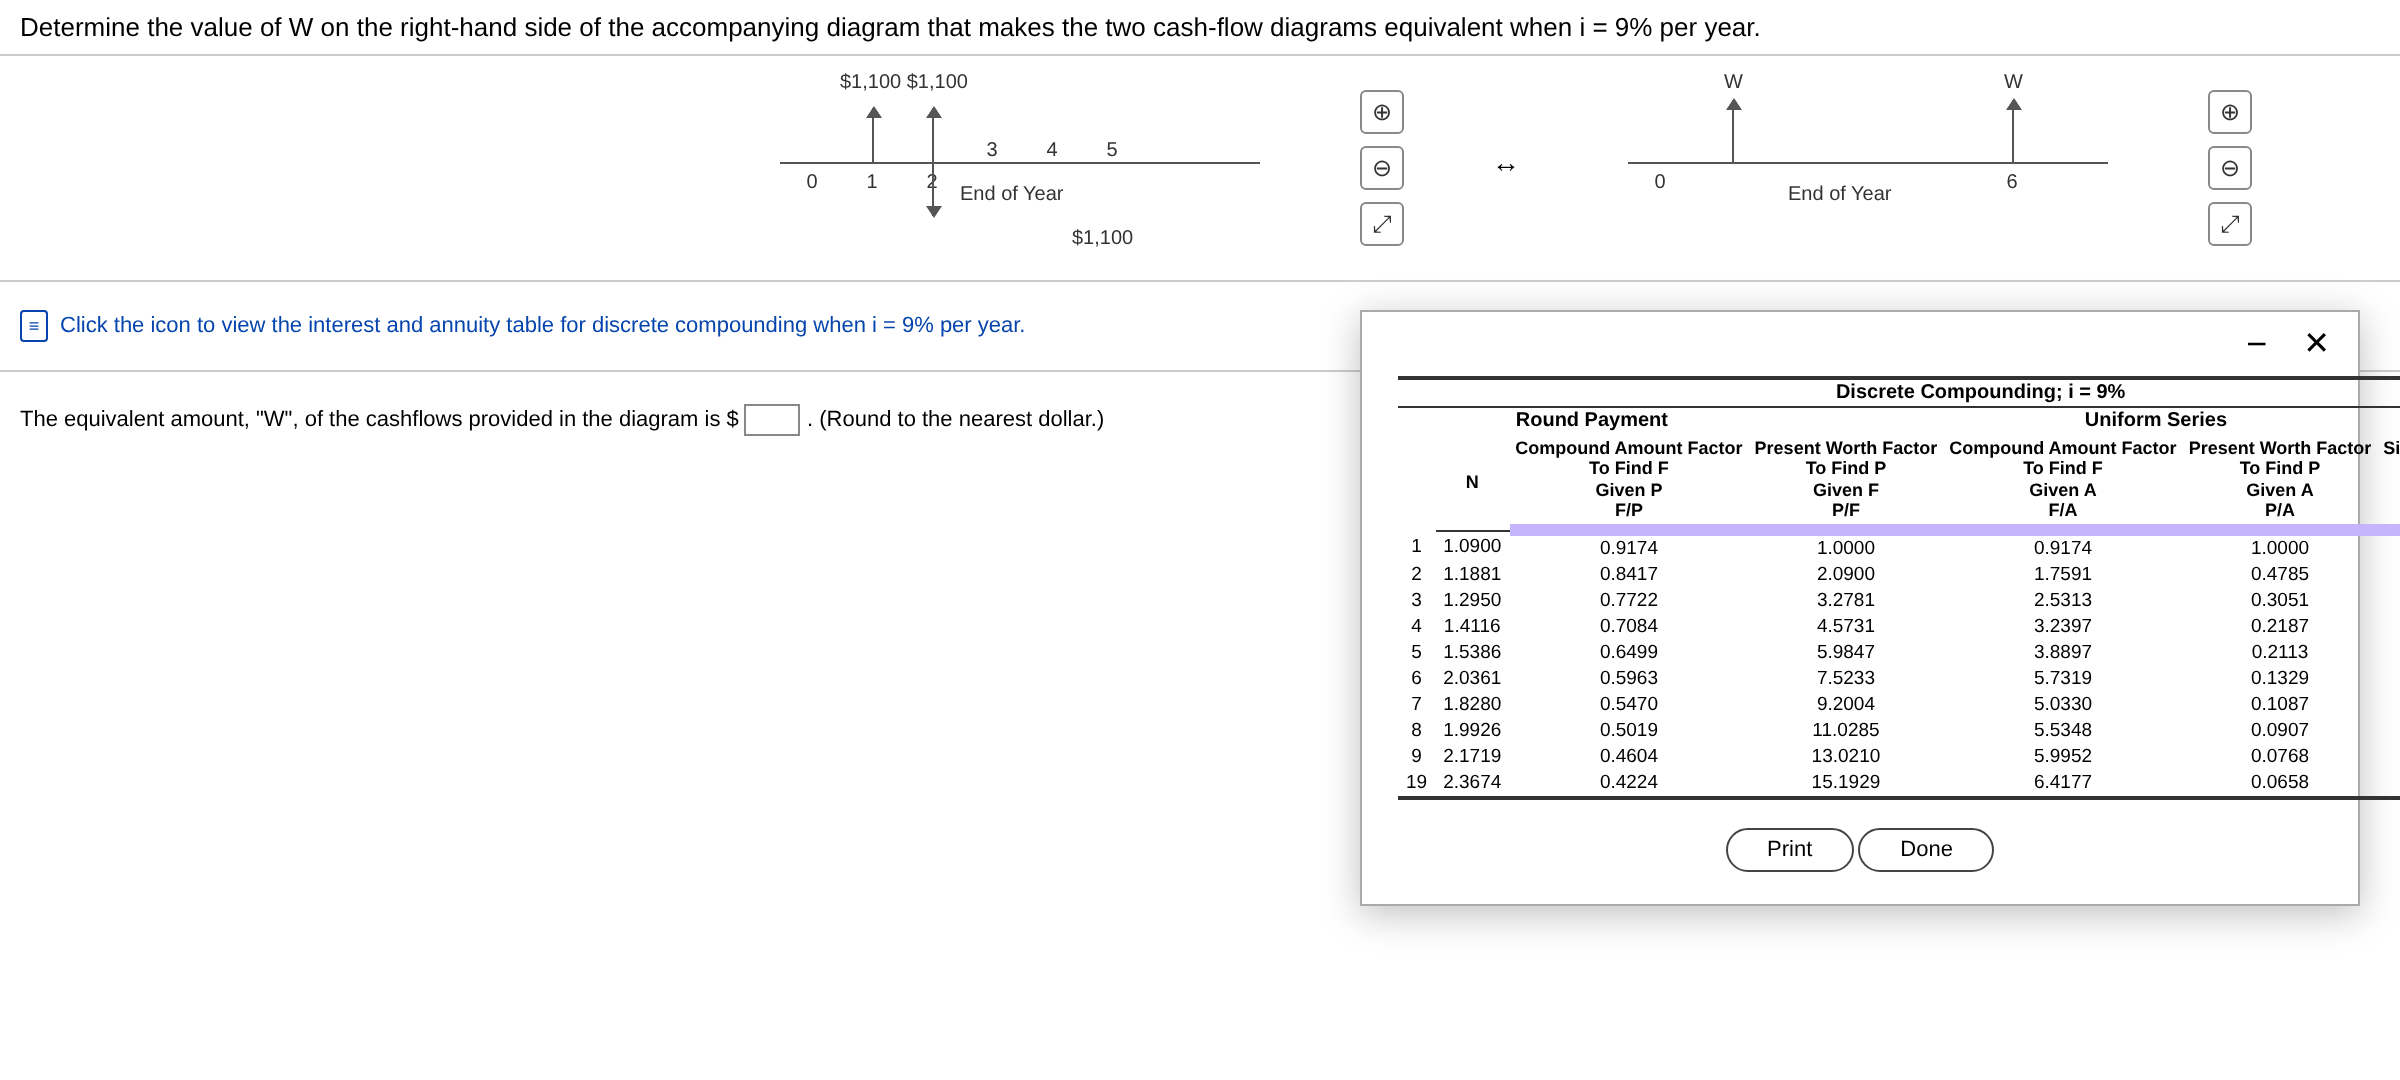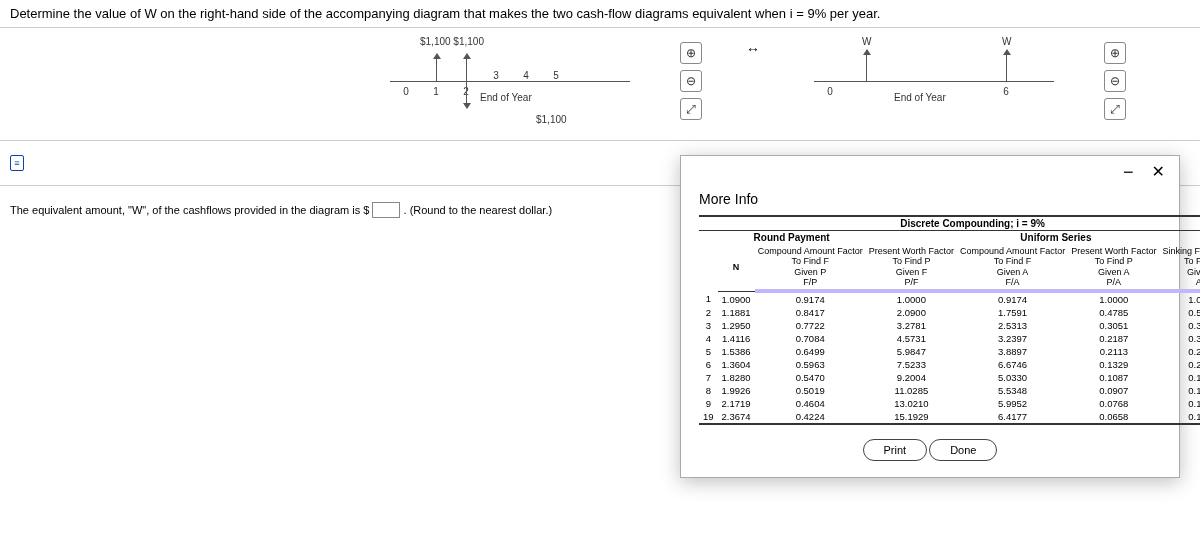--- a/index.html
+++ b/index.html
@@ -1,18 +1,18 @@
 <!DOCTYPE html>
 <html><head>
 <meta charset="utf-8">
 <style>
   * { box-sizing: border-box; margin: 0; padding: 0; }
   body { font-family: Arial, sans-serif; font-size: 11px; background: #fff; width: 1200px; height: 540px; position: relative; overflow: hidden; }
   .top-bar { border-bottom: 1px solid #ccc; padding: 6px 10px; font-size: 13px; }
-  .diagrams-row { display: flex; align-items: flex-start; padding: 8px 0 8px 380px; gap: 40px; }
+  .diagrams-row { display: flex; align-items: center; padding: 8px 0 8px 380px; gap: 40px; }
   .diagram-block { position: relative; height: 90px; }
   .d1 { width: 260px; }
   .d2 { width: 260px; }
   .axis { position: absolute; left: 10px; right: 10px; top: 45px; height: 1px; background: #555; }
   .arrow-up { position: absolute; width: 1px; background: #555; }
   .arrow-up::after { content: ""; position: absolute; top: -5px; left: -3px; border: 4px solid transparent; border-bottom: 6px solid #555; }
   .arrow-down { position: absolute; width: 1px; background: #555; }
   .arrow-down::after { content: ""; position: absolute; bottom: -5px; left: -3px; border: 4px solid transparent; border-top: 6px solid #555; }
   .tick-label { position: absolute; font-size: 10px; color: #333; transform: translateX(-50%); }
   .val-label { position: absolute; font-size: 10px; color: #333; white-space: nowrap; }
@@ -28,21 +28,21 @@
   .modal { position: absolute; top: 155px; left: 680px; width: 500px; background: #fff; border: 1px solid #aaa; box-shadow: 0 4px 18px rgba(0,0,0,0.25); padding: 0 0 16px 0; }
   .modal-header { display: flex; align-items: center; justify-content: flex-end; padding: 6px 10px; gap: 10px; }
   .modal-title { font-size: 14px; font-weight: normal; padding: 4px 0 8px 18px; }
   .close-x { cursor: pointer; font-size: 16px; padding: 0 4px; }
   .minimize { cursor: pointer; font-size: 18px; padding: 0 4px; line-height: 10px; }
   .table-wrap { padding: 0 18px; }
   .tbl { border-collapse: collapse; width: 100%; font-size: 9.5px; }
   .tbl th, .tbl td { padding: 1px 4px; text-align: center; white-space: nowrap; }
   .topcap { border-top: 2px solid #333; border-bottom: 1px solid #333; font-weight: bold; padding: 2px 0; font-size: 10px; }
   .grouphead { font-weight: bold; font-size: 10px; }
-  .subhead th { border-bottom: 4px solid #c4b5fd; font-weight: normal; font-size: 9px; line-height: 1.15; padding: 2px 3px; }
+  .subhead th { border-bottom: 6px solid #c4b5fd; font-weight: bold; font-size: 9px; line-height: 1.15; padding: 2px 3px; }
   .data-row td { font-size: 9.5px; }
   .tbl tbody tr:last-child td { border-bottom: 2px solid #333; }
   .btn-row { display: flex; justify-content: center; gap: 2px; padding-top: 14px; }
   .btn { border: 1px solid #444; border-radius: 14px; padding: 4px 20px; background: #fff; font-size: 11px; cursor: pointer; }
 </style>
 </head>
 <body>
 
 <div class="top-bar">Determine the value of W on the right-hand side of the accompanying diagram that makes the two cash-flow diagrams equivalent when i = 9% per year.</div>
 
@@ -87,36 +87,36 @@
     <div class="tool-icon">⊕</div>
     <div class="tool-icon">⊖</div>
     <div class="tool-icon">⤢</div>
   </div>
 </div>
 
 <hr class="divider">
 
 <div class="link-row">
   <span class="doc-icon">≡</span>
+  <span>Click the icon to view the interest and annuity table for discrete compounding when i = 9% per year.</span>
 </div>
 
 <hr class="divider">
 
 <div class="answer-row">
   <span>The equivalent amount, "W", of the cashflows provided in the diagram is $</span>
   <input class="answer-input" value="" style="">
   <span>. (Round to the nearest dollar.)</span>
 </div>
 
 <div class="modal">
   <div class="modal-header">
     <span class="minimize">−</span>
     <span class="close-x">✕</span>
   </div>
-  <div class="modal-title">More Info</div>
   <div class="table-wrap">
     <table class="tbl">
       <thead>
         <tr>
             <th colspan="7" class="topcap">Discrete Compounding; i = 9%</th>
           </tr>
         <tr>
           <th rowspan="2"></th>
           <th colspan="2" class="grouphead">Round Payment</th>
           <th colspan="4" class="grouphead">Uniform Series</th>
@@ -171,24 +171,24 @@
             <td>5</td>
             <td>1.5386</td>
             <td>0.6499</td>
             <td>5.9847</td>
             <td>3.8897</td>
             <td>0.2113</td>
             <td>0.2571</td>
           </tr>
           <tr class="data-row">
             <td>6</td>
-            <td>1.3604</td>
+            <td>2.0361</td>
             <td>0.5963</td>
             <td>7.5233</td>
-            <td>6.6746</td>
+            <td>5.7319</td>
             <td>0.1329</td>
             <td>0.2229</td>
           </tr>
           <tr class="data-row">
             <td>7</td>
             <td>1.8280</td>
             <td>0.5470</td>
             <td>9.2004</td>
             <td>5.0330</td>
             <td>0.1087</td>

